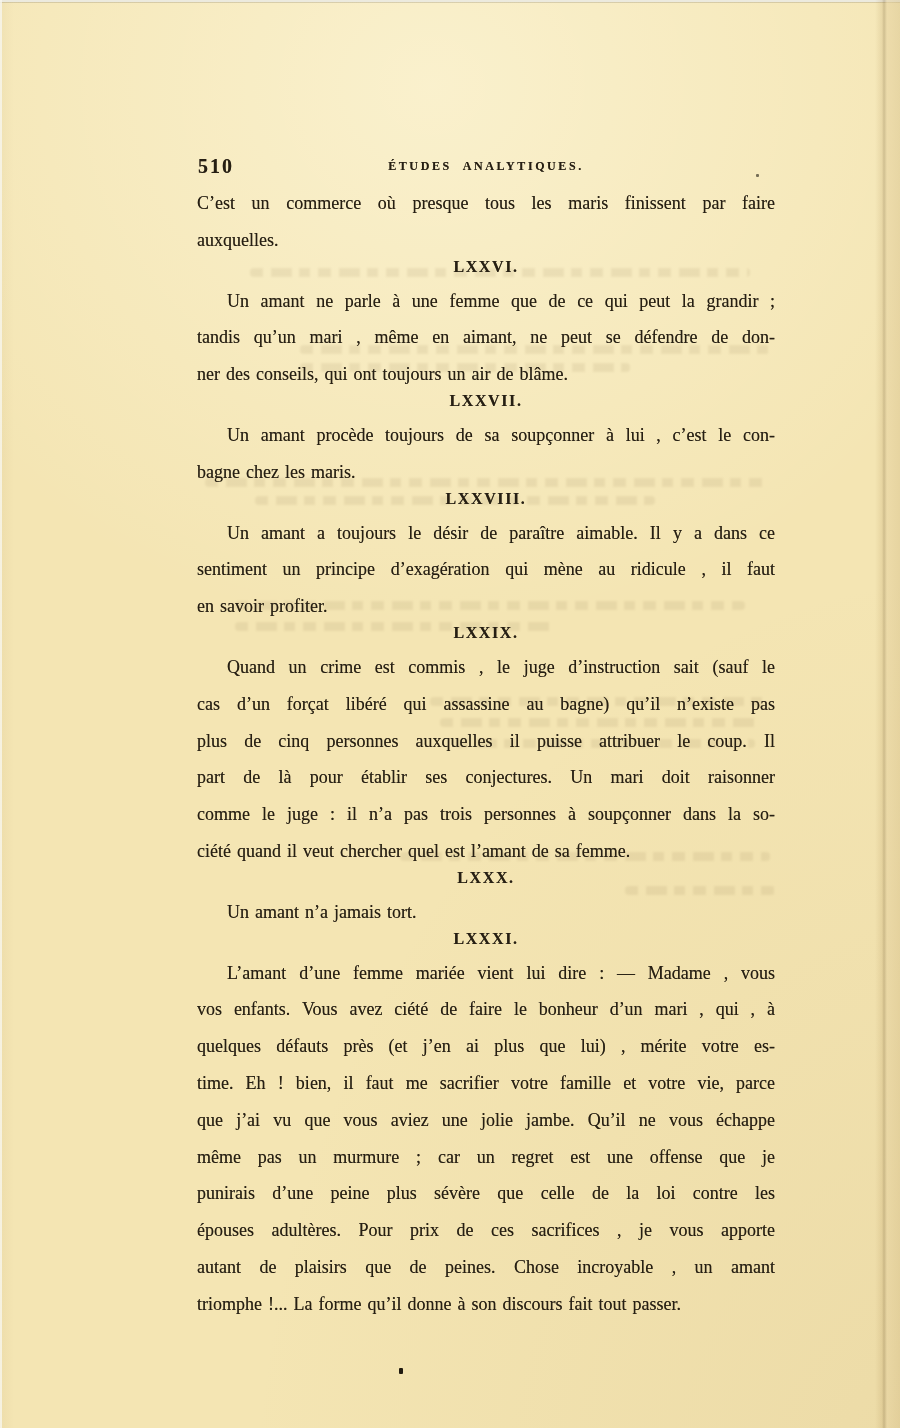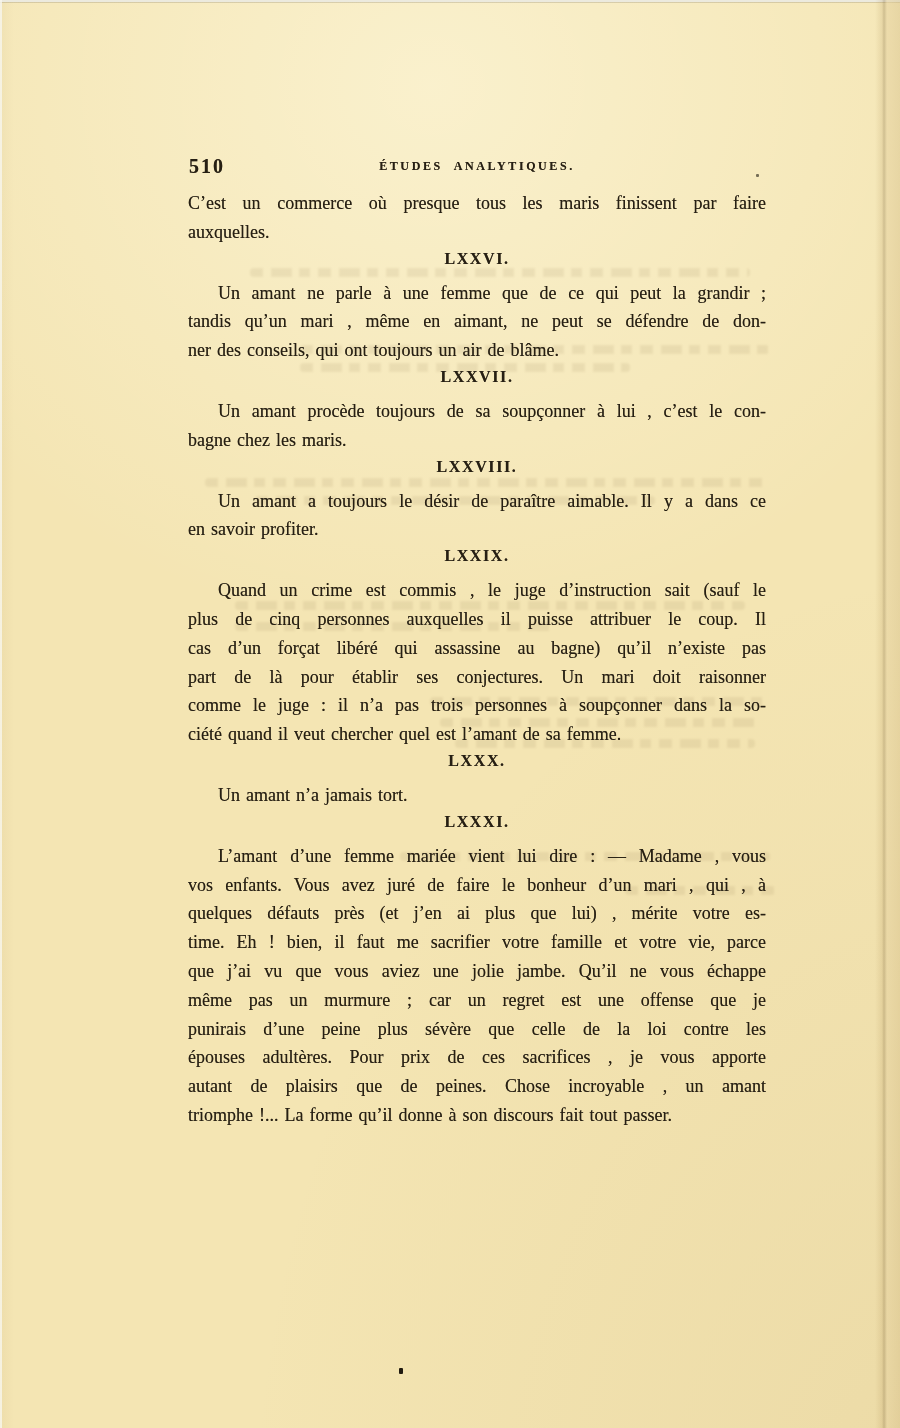--- a/index.html
+++ b/index.html
@@ -32,21 +32,21 @@
     background: linear-gradient(90deg,
       rgba(172,140,80,0) 0,
       rgba(172,140,80,0.18) 7px,
       rgba(120,95,50,0.30) 9px,
       rgba(230,210,160,0.55) 12px,
       rgba(214,192,138,0.45) 100%);
   }
   
   .textblock {
     position: absolute;
-    left: 188px; top: 155px; width: 578px;
+    left: 197px; top: 155px; width: 578px;
     font-size: 18px;
     line-height: 28.8px;
     word-spacing: 1.5px;
     text-shadow: 0 0 0.55px rgba(38,30,18,0.6);
   }
   .header { position: relative; height: 22px; margin-bottom: 12px; }
   .pagenum {
     position: absolute; left: 1px; top: 0;
     font-size: 20px; font-weight: 700; letter-spacing: 2px; line-height: 22px;
   }
@@ -55,21 +55,21 @@
     font-size: 12px; font-weight: 700; letter-spacing: 2.6px;
     word-spacing: 6px; line-height: 22px;
   }
   .heading {
     text-align: center;
     font-size: 16px; font-weight: 700; letter-spacing: 1.6px;
     line-height: 18px;
     margin: 3px 0 11px 0;
   }
   .para { margin: 0; }
-  .line { text-align: justify; text-align-last: justify; }
+  .line { text-align: justify; text-align-last: justify; margin-top: 8px; }
   .line.last { text-align-last: left; }
   .line.first { text-indent: 30px; }
   
   .ghost {
     position: absolute; height: 9px;
     opacity: 0.11;
     filter: blur(1.3px);
     background: repeating-linear-gradient(90deg,
       #8a744a 0 13px, transparent 13px 21px,
       #8a744a 21px 42px, transparent 42px 49px,
@@ -120,39 +120,40 @@
         <div class="line last">ner des conseils, qui ont toujours un air de blâme.</div>
       </div>
       <div class="heading">LXXVII.</div>
       <div class="para">
         <div class="line first">Un amant procède toujours de sa soupçonner à lui , c’est le con-</div>
         <div class="line last">bagne chez les maris.</div>
       </div>
       <div class="heading">LXXVIII.</div>
       <div class="para">
         <div class="line first">Un amant a toujours le désir de paraître aimable. Il y a dans ce</div>
+        <div class="line">sentiment un principe d’exagération qui mène au ridicule , il faut</div>
         <div class="line last">en savoir profiter.</div>
       </div>
       <div class="heading">LXXIX.</div>
       <div class="para">
         <div class="line first">Quand un crime est commis , le juge d’instruction sait (sauf le</div>
+        <div class="line">cas d’un forçat libéré qui assassine au bagne) qu’il n’existe pas</div>
         <div class="line">plus de cinq personnes auxquelles il puisse attribuer le coup. Il</div>
-        <div class="line">cas d’un forçat libéré qui assassine au bagne) qu’il n’existe pas</div>
         <div class="line">part de là pour établir ses conjectures. Un mari doit raisonner</div>
         <div class="line">comme le juge : il n’a pas trois personnes à soupçonner dans la so-</div>
         <div class="line last">ciété quand il veut chercher quel est l’amant de sa femme.</div>
       </div>
       <div class="heading">LXXX.</div>
       <div class="para">
         <div class="line first last">Un amant n’a jamais tort.</div>
       </div>
       <div class="heading">LXXXI.</div>
       <div class="para">
         <div class="line first">L’amant d’une femme mariée vient lui dire : — Madame , vous</div>
-        <div class="line">vos enfants. Vous avez juré de faire le bonheur d’un mari , qui , à</div>
+        <div class="line">vos enfants. Vous avez ciété de faire le bonheur d’un mari , qui , à</div>
         <div class="line">quelques défauts près (et j’en ai plus que lui) , mérite votre es-</div>
         <div class="line">time. Eh ! bien, il faut me sacrifier votre famille et votre vie, parce</div>
         <div class="line">que j’ai vu que vous aviez une jolie jambe. Qu’il ne vous échappe</div>
         <div class="line">même pas un murmure ; car un regret est une offense que je</div>
         <div class="line">punirais d’une peine plus sévère que celle de la loi contre les</div>
         <div class="line">épouses adultères. Pour prix de ces sacrifices , je vous apporte</div>
         <div class="line">autant de plaisirs que de peines. Chose incroyable , un amant</div>
         <div class="line last">triomphe !... La forme qu’il donne à son discours fait tout passer.</div>
       </div>
     </div>

